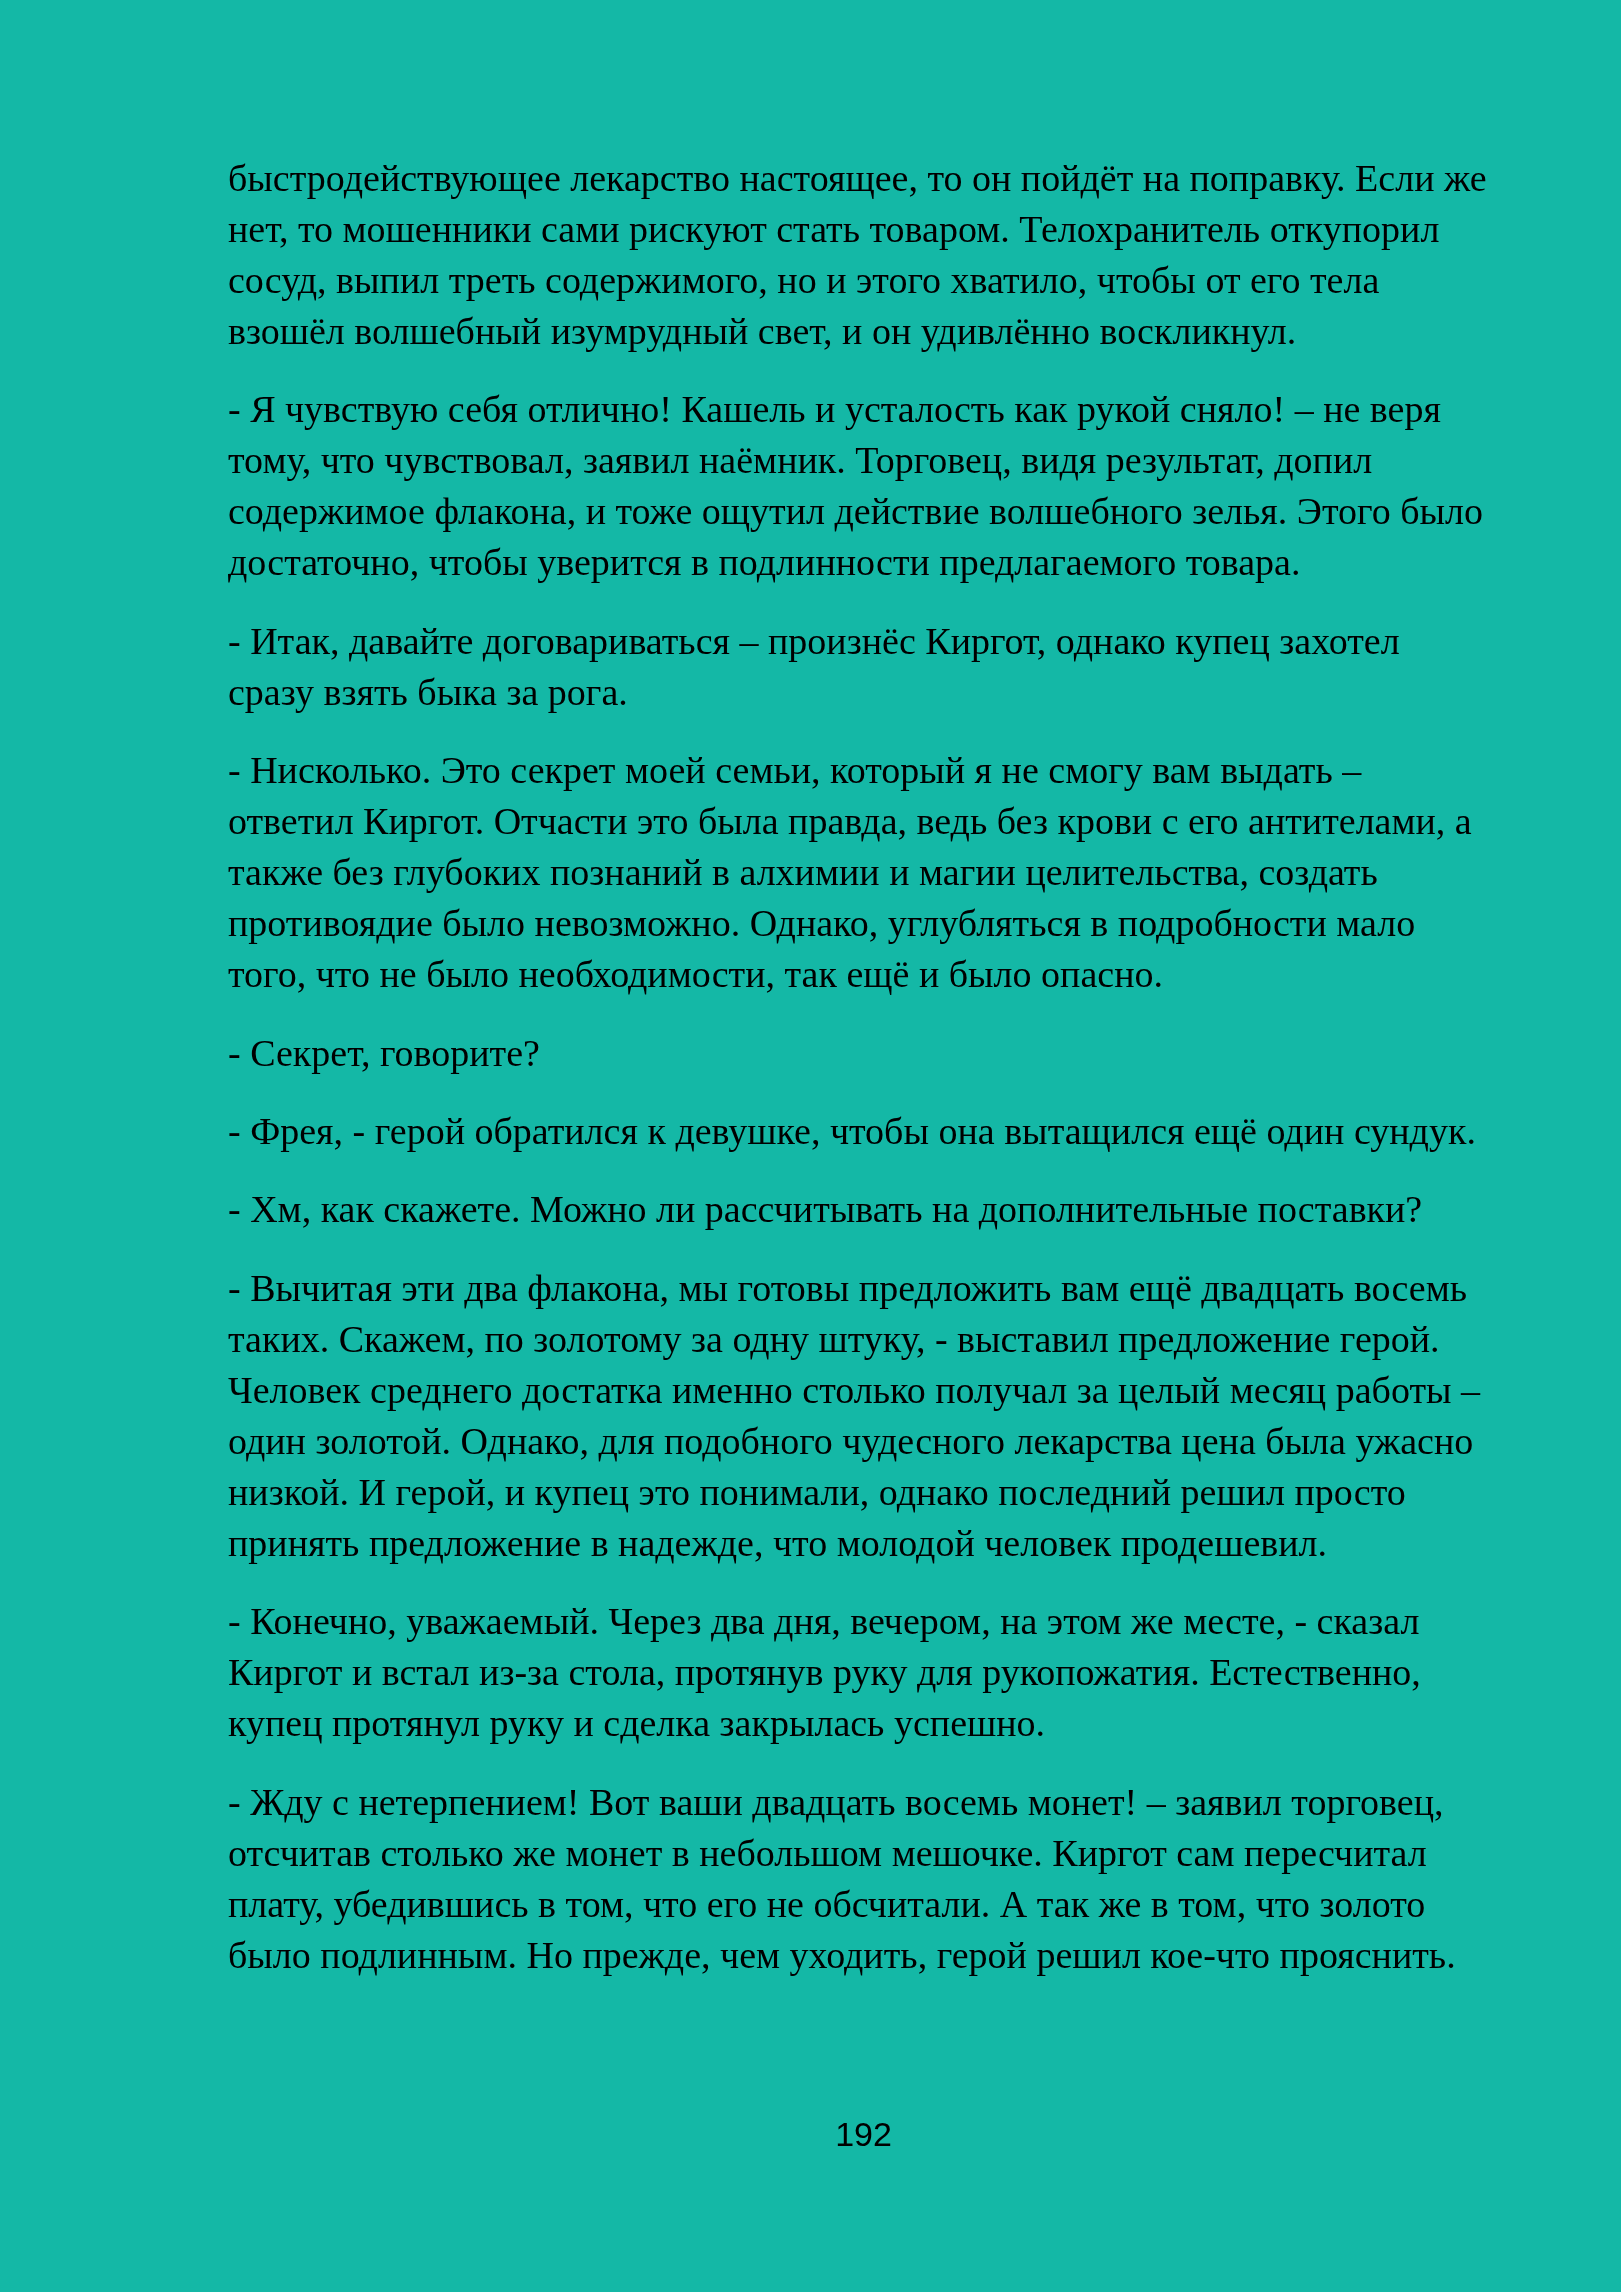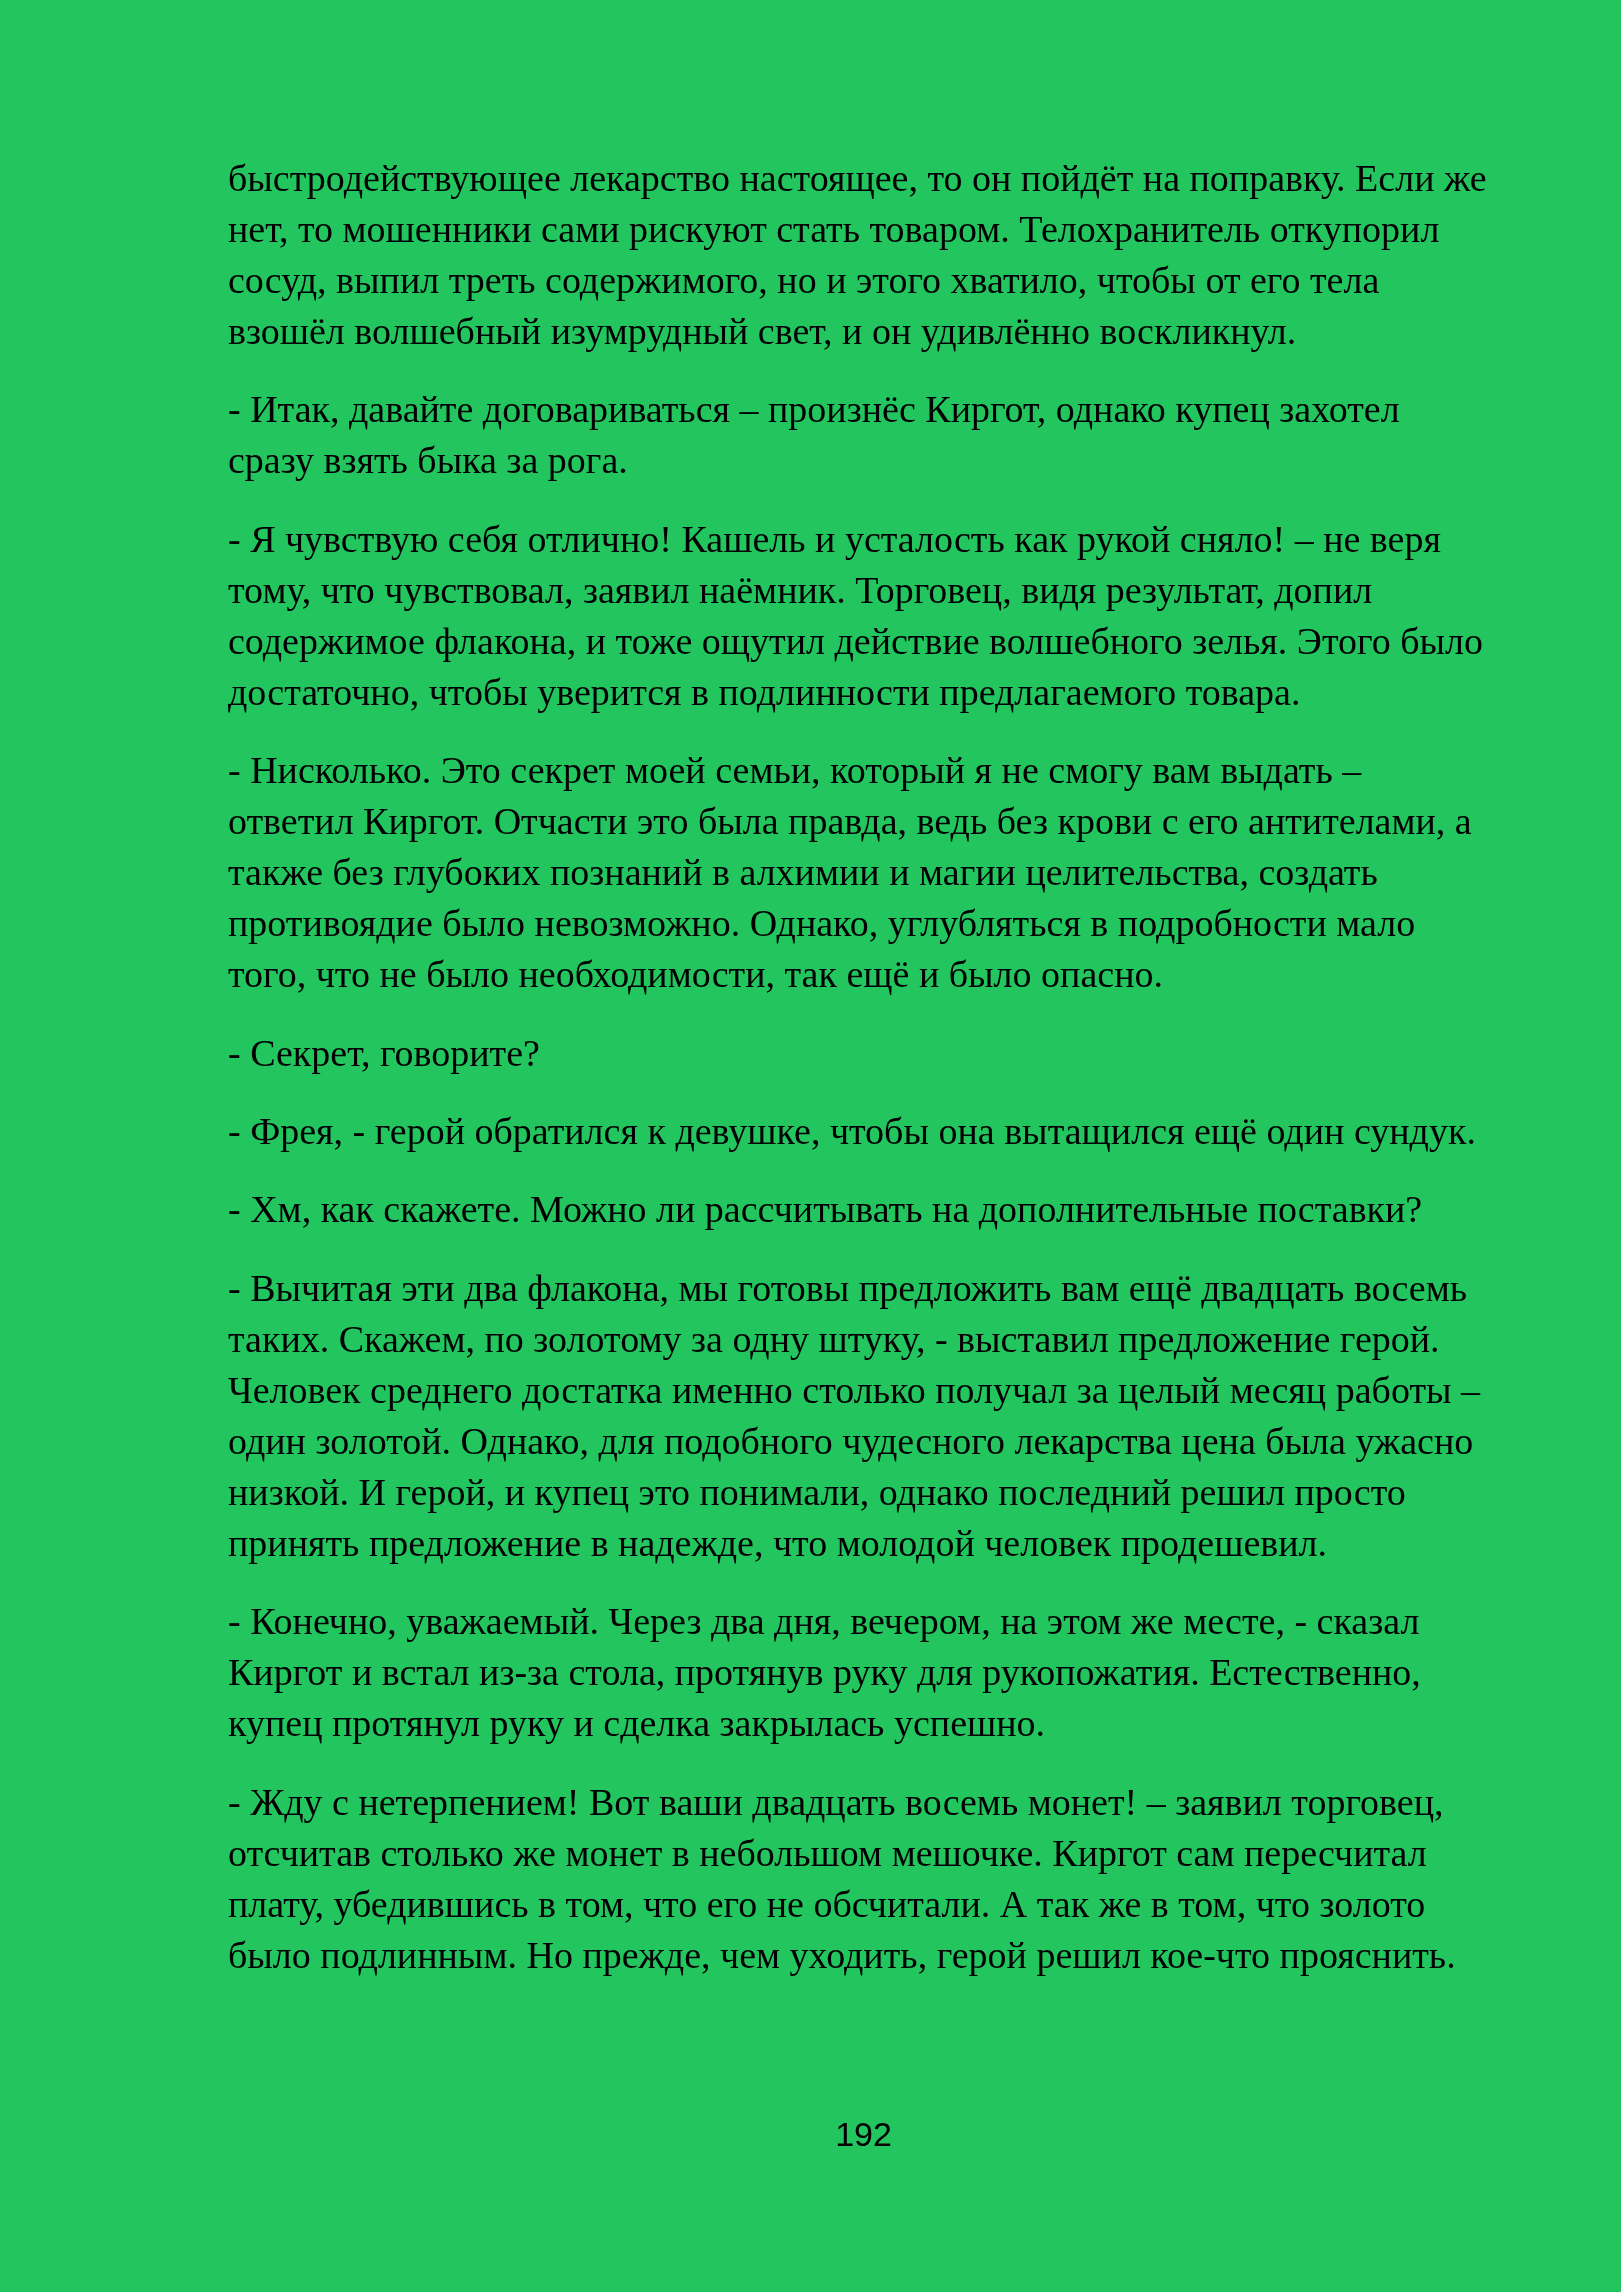--- a/index.html
+++ b/index.html
@@ -4,21 +4,21 @@
 <style>
   html, body {
     margin: 0;
     padding: 0;
     background: #ffffff;
   }
   .page {
     position: relative;
     width: 1621px;
     height: 2293px;
-    background: #22c55e;
+    background: #14b8a6;
     color: #000000;
     font-family: "Liberation Serif", "DejaVu Serif", serif;
     overflow: hidden;
   }
   .page-body {
     position: absolute;
     left: 228px;
     top: 153px;
     width: 1284px;
   }
@@ -43,26 +43,26 @@
 </style>
 </head>
 <body>
 
 <div class="page">
   <div class="page-body">
       <p class="para">быстродействующее лекарство настоящее, то он пойдёт на поправку. Если же
 нет, то мошенники сами рискуют стать товаром. Телохранитель откупорил
 сосуд, выпил треть содержимого, но и этого хватило, чтобы от его тела
 взошёл волшебный изумрудный свет, и он удивлённо воскликнул.</p>
-      <p class="para">- Итак, давайте договариваться – произнёс Киргот, однако купец захотел
-сразу взять быка за рога.</p>
       <p class="para">- Я чувствую себя отлично! Кашель и усталость как рукой сняло! – не веря
 тому, что чувствовал, заявил наёмник. Торговец, видя результат, допил
 содержимое флакона, и тоже ощутил действие волшебного зелья. Этого было
 достаточно, чтобы уверится в подлинности предлагаемого товара.</p>
+      <p class="para">- Итак, давайте договариваться – произнёс Киргот, однако купец захотел
+сразу взять быка за рога.</p>
       <p class="para">- Нисколько. Это секрет моей семьи, который я не смогу вам выдать –
 ответил Киргот. Отчасти это была правда, ведь без крови с его антителами, а
 также без глубоких познаний в алхимии и магии целительства, создать
 противоядие было невозможно. Однако, углубляться в подробности мало
 того, что не было необходимости, так ещё и было опасно.</p>
       <p class="para">- Секрет, говорите?</p>
       <p class="para">- Фрея, - герой обратился к девушке, чтобы она вытащился ещё один сундук.</p>
       <p class="para">- Хм, как скажете. Можно ли рассчитывать на дополнительные поставки?</p>
       <p class="para">- Вычитая эти два флакона, мы готовы предложить вам ещё двадцать восемь
 таких. Скажем, по золотому за одну штуку, - выставил предложение герой.

